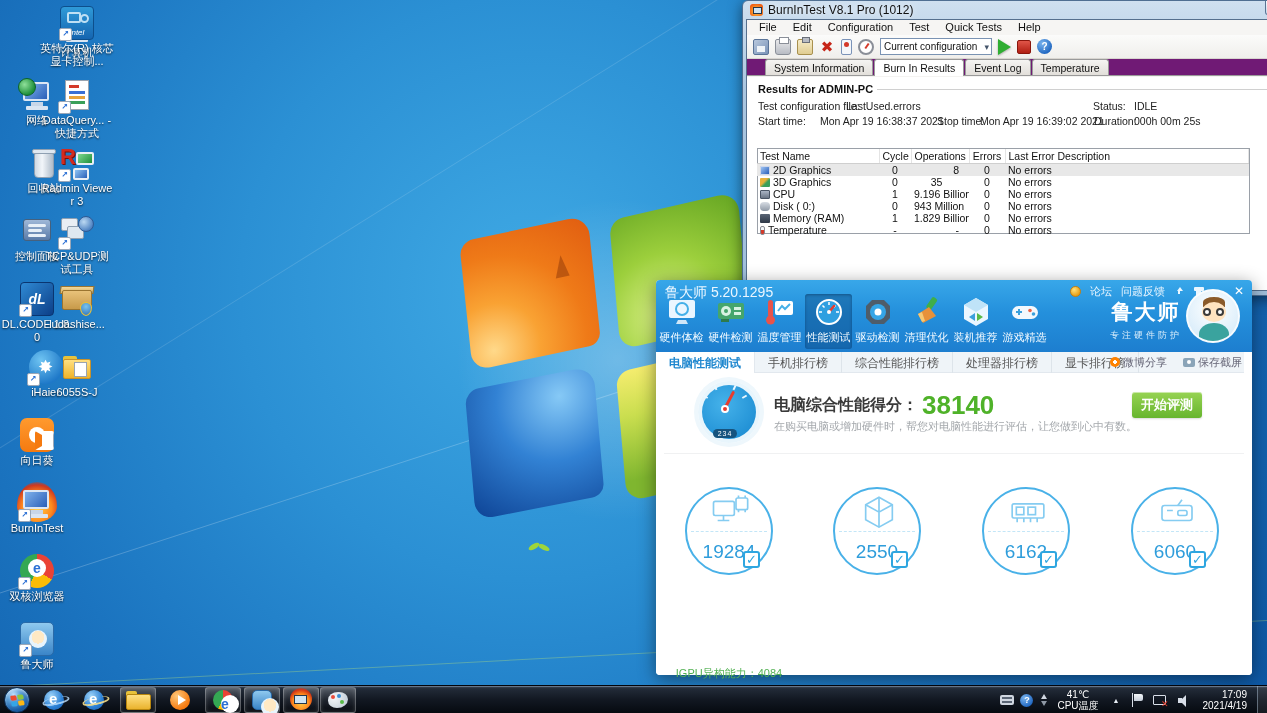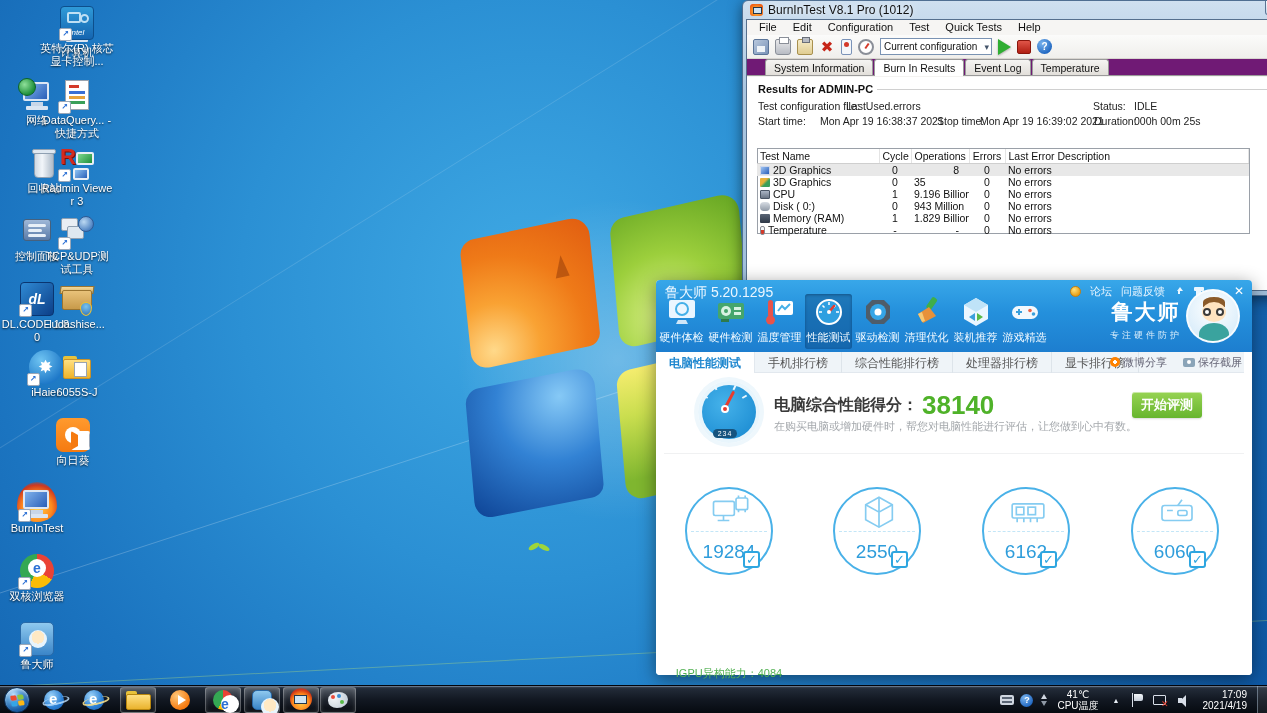--- a/index.html
+++ b/index.html
@@ -304,21 +304,21 @@
   <div class="dicon" style="left:0px;top:282px;">
     <div class="ic i-dl sc">
         <span>dL</span>
       </div>
     <div class="lbl">DL.CODE 1.8.0</div>
   </div>
   <div class="dicon" style="left:0px;top:350px;padding-left:17px;">
     <div class="ic i-ihaier sc"></div>
     <div class="lbl">iHaier</div>
   </div>
-  <div class="dicon" style="left:0px;top:418px;margin-left:36px;">
+  <div class="dicon" style="left:0px;top:418px;">
     <div class="ic i-sun sc"></div>
     <div class="lbl">向日葵</div>
   </div>
   <div class="dicon" style="left:0px;top:486px;">
     <div class="ic i-bit sc">
         <div class="flame"></div>
         <div class="scr"></div>
         <div class="std"></div>
         <div class="base"></div>
       </div>
@@ -458,21 +458,21 @@
             <tr class="sel">
               <td><span class="tn-ic ic2d"></span><span>2D Graphics</span></td>
               <td style="text-align:center">0</td>
               <td style="text-align:right;padding-right:10px">8</td>
               <td style="text-align:center">0</td>
               <td>No errors</td>
             </tr>
             <tr>
               <td><span class="tn-ic ic3d"></span><span>3D Graphics</span></td>
               <td style="text-align:center">0</td>
-              <td style="text-align:left;padding-right:10px">35</td>
+              <td style="text-align:center;padding-right:10px">35</td>
               <td style="text-align:center">0</td>
               <td>No errors</td>
             </tr>
             <tr>
               <td><span class="tn-ic iccpu"></span><span>CPU</span></td>
               <td style="text-align:center">1</td>
               <td style="text-align:right;padding-right:10px">9.196 Billion</td>
               <td style="text-align:center">0</td>
               <td>No errors</td>
             </tr>

